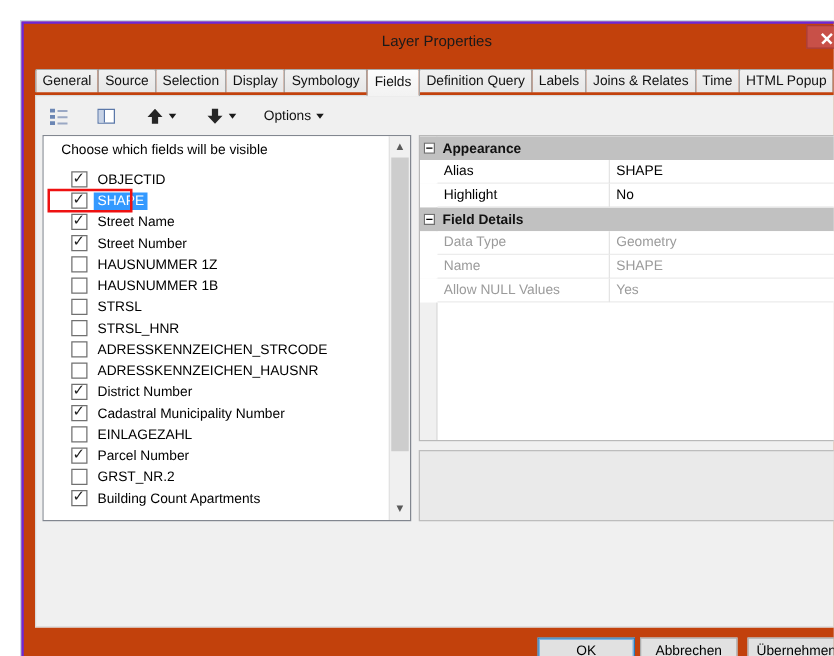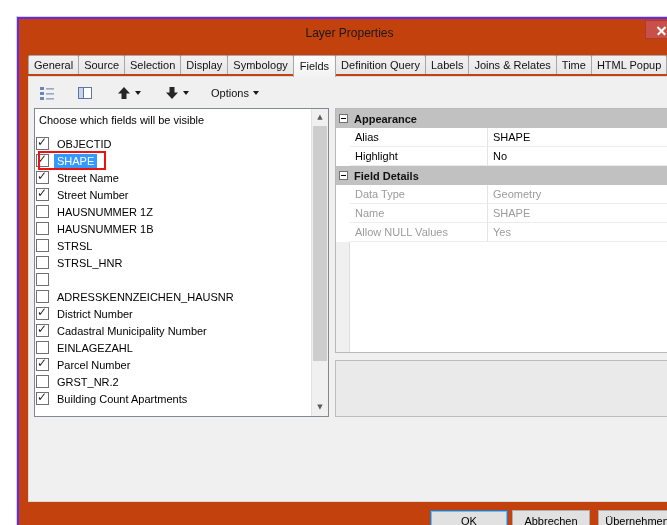--- a/index.html
+++ b/index.html
@@ -71,24 +71,24 @@
     border-left:3px solid transparent; border-right:3px solid transparent;
     border-top:4px solid #1a1a1a; margin-left:4px;
   }
   .options-label { font-size:11px; color:#111; }
   
   .field-list {
     position:absolute; left:5px; top:31px; width:295px; height:309px;
     background:#fff; border:1px solid #828790;
   }
   .list-inner { position:absolute; left:0; top:0; right:17px; bottom:0; overflow:hidden; background:#fff; }
-  .list-header { padding:5px 4px 4px 4px; height:26px; color:#000; white-space:nowrap; }
+  .list-header { padding:5px 4px 4px 14px; height:26px; color:#000; white-space:nowrap; }
   .field-item {
     position:relative; height:17px; display:flex; align-items:center;
-    padding-left:1px; white-space:nowrap;
+    padding-left:22px; white-space:nowrap;
   }
   .checkbox {
     position:relative; width:13px; height:13px; flex:none;
     border:1px solid #707070; background:#fff; margin-right:5px;
   }
   .checkbox.checked::after {
     content:"\2713";
     position:absolute; left:0px; top:-2px;
     font-family:"DejaVu Sans", sans-serif;
     font-size:12px; font-weight:bold; color:#1c1c1c; line-height:13px;
@@ -266,20 +266,21 @@
             <div class="field-item">
               <span class="checkbox"></span>
               <span class="field-label">STRSL</span>
             </div>
             <div class="field-item">
               <span class="checkbox"></span>
               <span class="field-label">STRSL_HNR</span>
             </div>
             <div class="field-item">
               <span class="checkbox"></span>
+              <span class="field-label">ADRESSKENNZEICHEN_STRCODE</span>
             </div>
             <div class="field-item">
               <span class="checkbox"></span>
               <span class="field-label">ADRESSKENNZEICHEN_HAUSNR</span>
             </div>
             <div class="field-item">
               <span class="checkbox checked"></span>
               <span class="field-label">District Number</span>
             </div>
             <div class="field-item">

